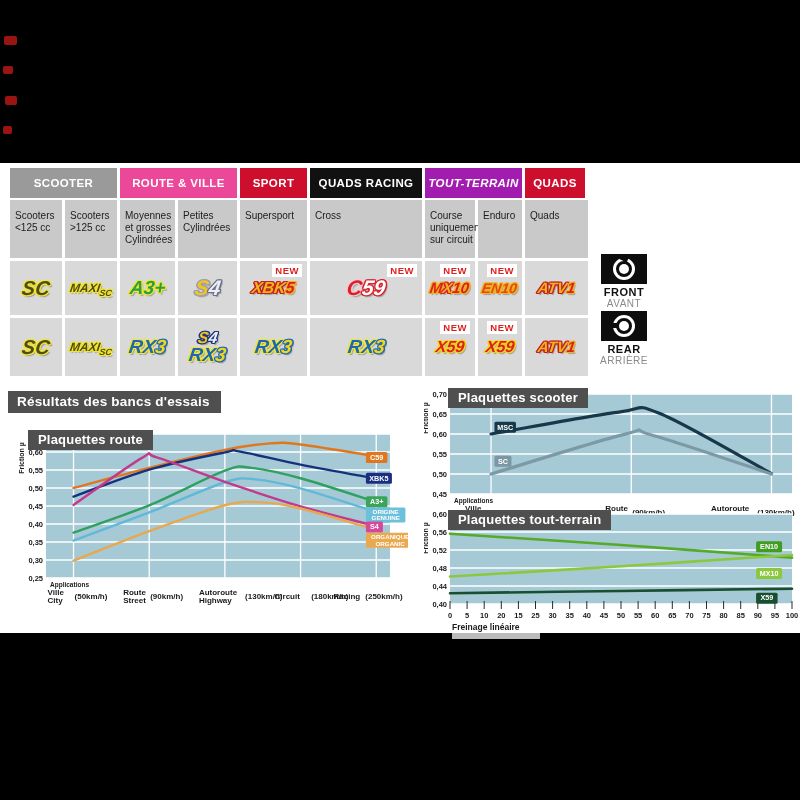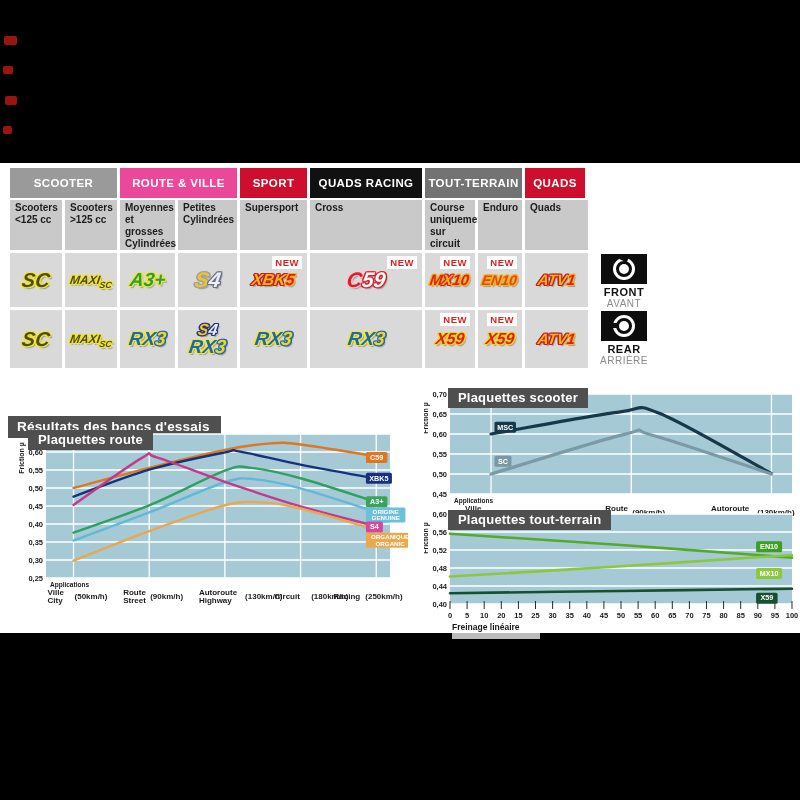--- a/index.html
+++ b/index.html
@@ -5,22 +5,22 @@
   html,body{margin:0;padding:0;background:#000;}
   .page{position:relative;width:800px;height:800px;background:#000;overflow:hidden;
         font-family:"Liberation Sans",sans-serif;}
   .band{position:absolute;left:0;top:163px;width:800px;height:470px;background:#fff;}
   .redmark{position:absolute;background:#9b1412;border-radius:2px;}
 
   
   .compat{position:absolute;left:10px;top:168px;display:grid;}
   .cat{color:#fff;font-weight:bold;font-size:11.5px;letter-spacing:.4px;display:flex;
        align-items:center;justify-content:center;height:30px;border-right:3px solid #fff;}
-  .sub{background:#c9c9c9;font-weight:bold;font-size:10px;line-height:1.2;color:#1c1c1c;
-       padding:2px 2px 0 5px;white-space:pre-line;height:48px;border-right:3px solid #fff;
+  .sub{background:#c9c9c9;font-weight:normal;font-size:10px;line-height:1.2;color:#1c1c1c;
+       padding:10px 2px 0 5px;white-space:pre-line;height:48px;border-right:3px solid #fff;
        border-top:2px solid #fff;}
   .pad-cell{background:#d9d9d9;position:relative;display:flex;flex-direction:column;
        align-items:center;justify-content:center;height:54px;border-right:3px solid #fff;
        border-top:3px solid #fff;}
   .logo-line{font-style:italic;font-weight:900;transform:skewX(-8deg);line-height:.95;
        white-space:nowrap;}
   .new-badge{position:absolute;top:3px;right:5px;background:#fff;color:#dd1f1f;
        font-weight:bold;font-size:9.5px;letter-spacing:.5px;padding:0 3px;line-height:13px;}
 
   
@@ -30,42 +30,42 @@
        justify-content:center;position:relative;}
   .disc{width:16px;height:16px;border:3px solid #fff;border-radius:50%;position:relative;}
   .disc::after{content:"";position:absolute;inset:3px;background:#fff;border-radius:50%;}
   .notch{position:absolute;width:8px;height:5px;background:#0d0d0d;}
   .notch.front{left:19px;top:2px;transform:rotate(25deg);}
   .notch.rear{left:10px;top:12px;}
   .side-label{font-weight:bold;font-size:11px;color:#111;margin-top:2px;letter-spacing:.5px;}
   .side-sub{font-size:10px;color:#8a8a8a;letter-spacing:.5px;}
 
   .heading-box{position:absolute;left:8px;top:391px;background:#4f4f4f;color:#fff;
-       font-weight:bold;font-size:13.5px;padding:3px 11px 4px 9px;letter-spacing:.2px;margin-top:25px;}
+       font-weight:bold;font-size:13.5px;padding:3px 11px 4px 9px;letter-spacing:.2px;}
   .chart-title{position:absolute;background:#4f4f4f;color:#fff;font-weight:bold;
        font-size:13px;padding:2px 10px 3px;letter-spacing:.2px;}
   svg{position:absolute;}
 </style>
 </head>
 <body>
 
 <div class="page">
   <div class="band"></div>
 
   <div class="redmark" style="left:4px;top:36px;width:13px;height:9px;"></div>
   <div class="redmark" style="left:3px;top:66px;width:10px;height:8px;"></div>
   <div class="redmark" style="left:5px;top:96px;width:12px;height:9px;"></div>
   <div class="redmark" style="left:3px;top:126px;width:9px;height:8px;"></div>
 
   <div class="compat" style="grid-template-columns: 55px 55px 58px 62px 70px 115px 53px 47px 63px;">
       <div class="cat" style="background: rgb(154, 154, 154); grid-column: span 2;">SCOOTER</div>
       <div class="cat" style="background: #ec4899; grid-column: span 2;">ROUTE &amp; VILLE</div>
       <div class="cat" style="background: rgb(206, 14, 45); grid-column: span 1;">SPORT</div>
       <div class="cat" style="background: rgb(17, 17, 17); grid-column: span 1;">QUADS RACING</div>
-      <div class="cat" style="background: #737373; grid-column: span 2;">TOUT-TERRAIN</div>
+      <div class="cat" style="background: #a21caf; grid-column: span 2; font-style: italic;">TOUT-TERRAIN</div>
       <div class="cat" style="background: rgb(206, 14, 45); grid-column: span 1;">QUADS</div>
       <div class="sub">Scooters
 &lt;125 cc</div>
       <div class="sub">Scooters
 &gt;125 cc</div>
       <div class="sub">Moyennes
 et grosses
 Cylindrées</div>
       <div class="sub">Petites
 Cylindrées</div>

